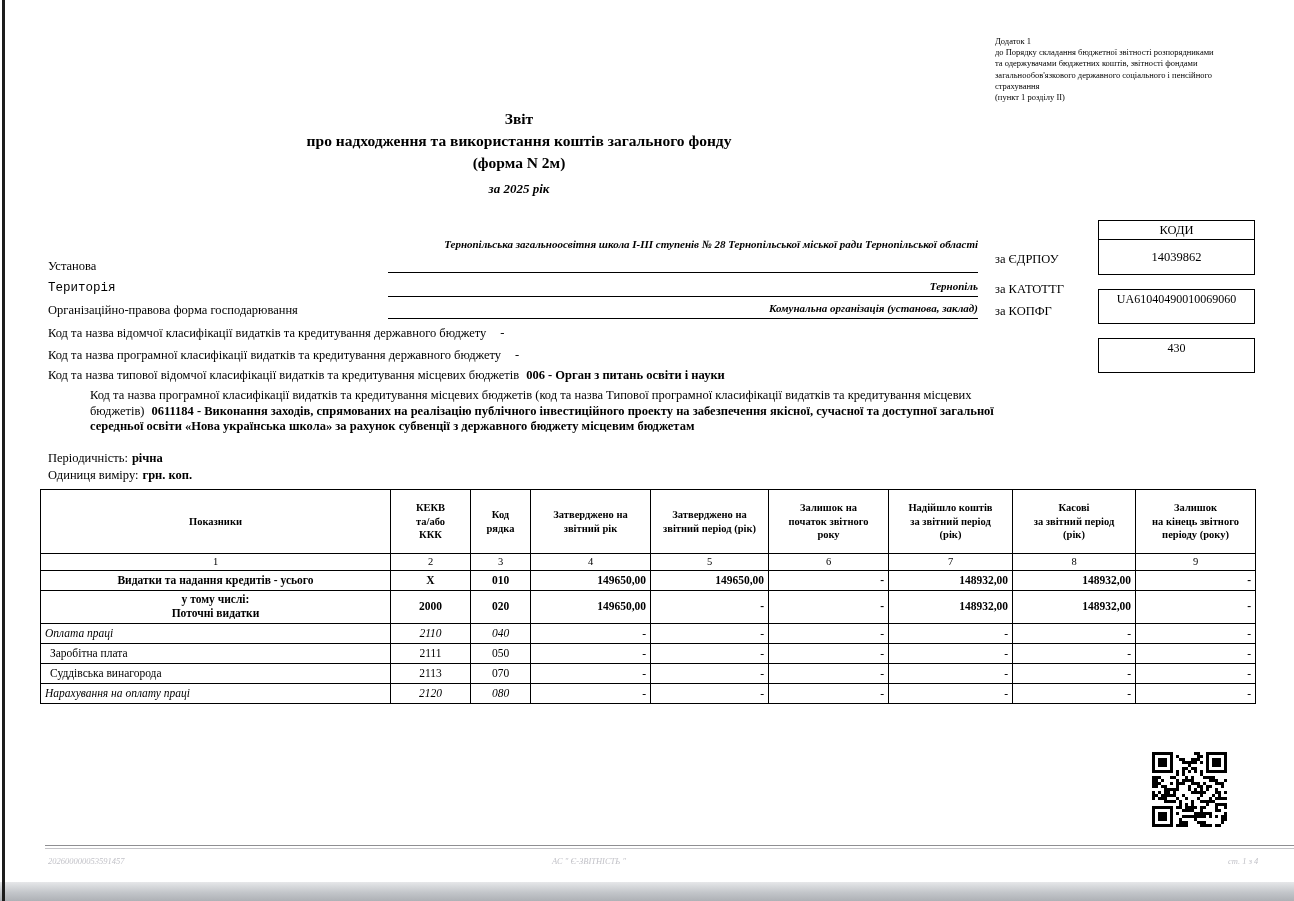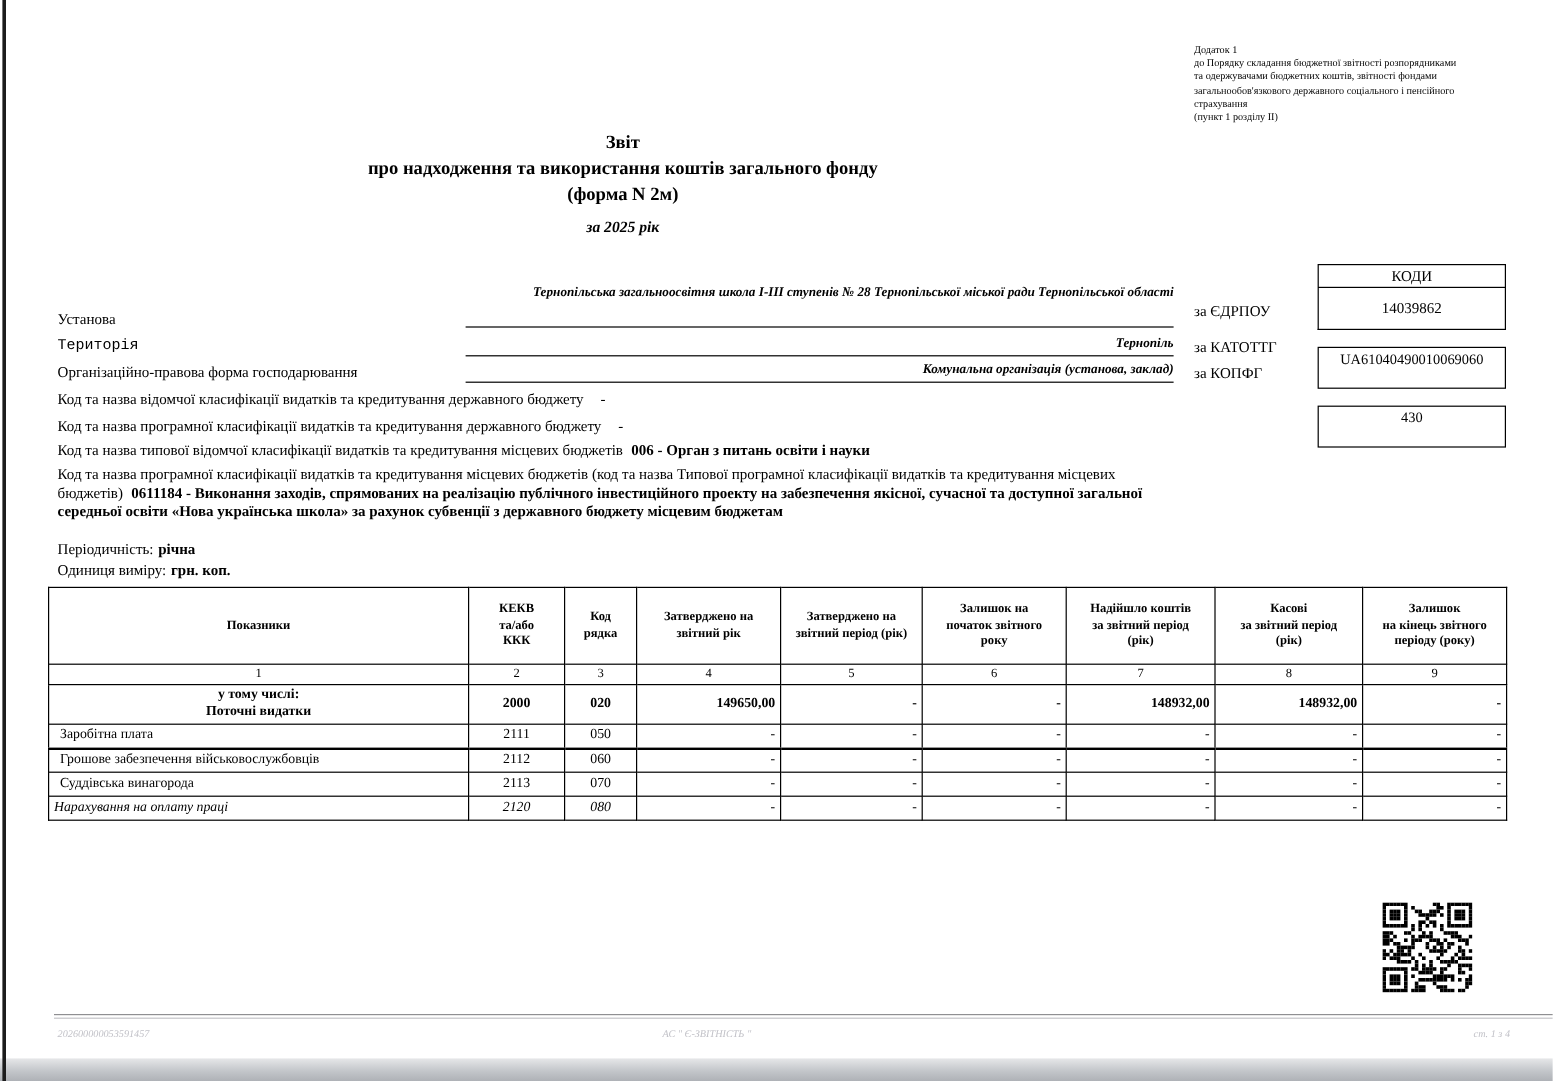--- a/index.html
+++ b/index.html
@@ -34,21 +34,21 @@
   .codes { left:1098px; top:220px; width:157px; font-size:12.5px; text-align:center; }
   .codes .cell { border:1px solid #000; }
   .codes .c-head { height:20px; line-height:19px; }
   .codes .c-edrpou { height:35px; line-height:34px; border-top:none; }
   .codes .c-sm { height:35px; line-height:19px; margin-top:14px; font-size:12px;font-family:Liberation Serif, serif; }
 
   
   .cls { left:48px; width:955px; font-size:12.5px; }
   .cls b { margin-left:7px; }
   .cls .dash { margin-left:14px; }
-  .cls-par { line-height:15.6px; }
+  .cls-par { line-height:15.6px;margin-left:42px; }
 
   .period-line { left:48px; font-size:12.5px; }
   .period-line b { margin-left:4px; }
 
   
   table.rep { border-collapse:collapse; table-layout:fixed; width:1215px; }
   table.rep th, table.rep td { border:1px solid #000; overflow:hidden; }
   table.rep th { font-size:10.5px; font-weight:bold; text-align:center;
     vertical-align:middle; padding:2px 3px; line-height:1.32; }
   tr.hdr { height:64px; }
@@ -180,47 +180,58 @@
         <th>3</th>
         <th>4</th>
         <th>5</th>
         <th>6</th>
         <th>7</th>
         <th>8</th>
         <th>9</th>
       </tr>
     </thead>
   <tbody id="tbody">
+      <tr class="row-total rr">
+        <td class="c-label pre">Видатки та надання кредитів -  усього</td>
+        <td class="c-kekv">X</td>
+        <td class="c-code">010</td>
+        <td class="c-val">149650,00</td>
+        <td class="c-val">149650,00</td>
+        <td class="c-val">-</td>
+        <td class="c-val">148932,00</td>
+        <td class="c-val">148932,00</td>
+        <td class="c-val">-</td>
+      </tr>
       <tr class="row-total row-tall">
         <td class="c-label pre">у тому числі:
 Поточні видатки</td>
         <td class="c-kekv">2000</td>
         <td class="c-code">020</td>
         <td class="c-val">149650,00</td>
         <td class="c-val">-</td>
         <td class="c-val">-</td>
         <td class="c-val">148932,00</td>
         <td class="c-val">148932,00</td>
         <td class="c-val">-</td>
       </tr>
+      <tr class="row-italic rr">
+        <td class="c-label pre">Оплата праці</td>
+        <td class="c-kekv">2110</td>
+        <td class="c-code">040</td>
+        <td class="c-val">-</td>
+        <td class="c-val">-</td>
+        <td class="c-val">-</td>
+        <td class="c-val">-</td>
+        <td class="c-val">-</td>
+        <td class="c-val">-</td>
+      </tr>
       <tr class="row-plain rr">
         <td class="c-label pre">Заробітна плата</td>
         <td class="c-kekv">2111</td>
         <td class="c-code">050</td>
-        <td class="c-val">-</td>
-        <td class="c-val">-</td>
-        <td class="c-val">-</td>
-        <td class="c-val">-</td>
-        <td class="c-val">-</td>
-        <td class="c-val">-</td>
-      </tr>
-      <tr class="row-plain rr thicktop">
-        <td class="c-label pre">Грошове  забезпечення військовослужбовців</td>
-        <td class="c-kekv">2112</td>
-        <td class="c-code">060</td>
         <td class="c-val">-</td>
         <td class="c-val">-</td>
         <td class="c-val">-</td>
         <td class="c-val">-</td>
         <td class="c-val">-</td>
         <td class="c-val">-</td>
       </tr>
       <tr class="row-plain rr">
         <td class="c-label pre">Суддівська винагорода</td>
         <td class="c-kekv">2113</td>

